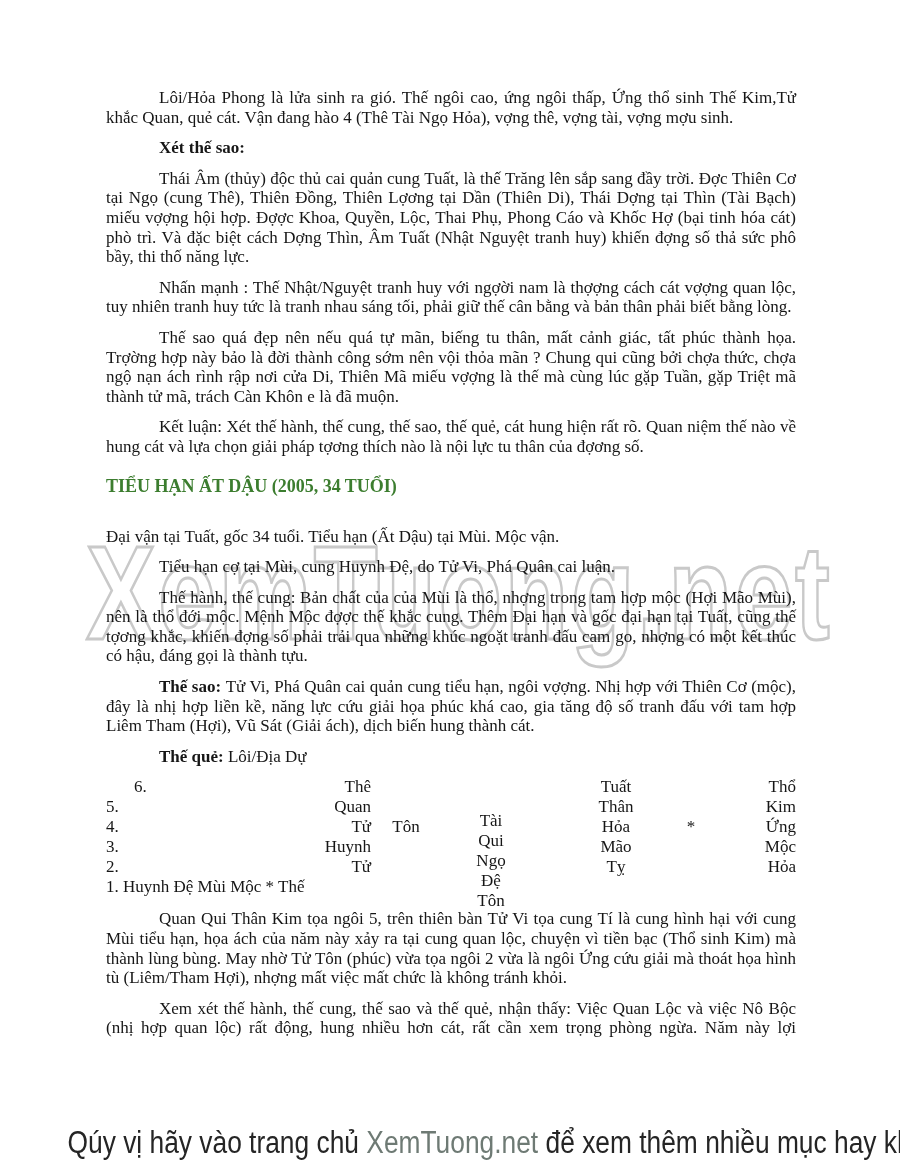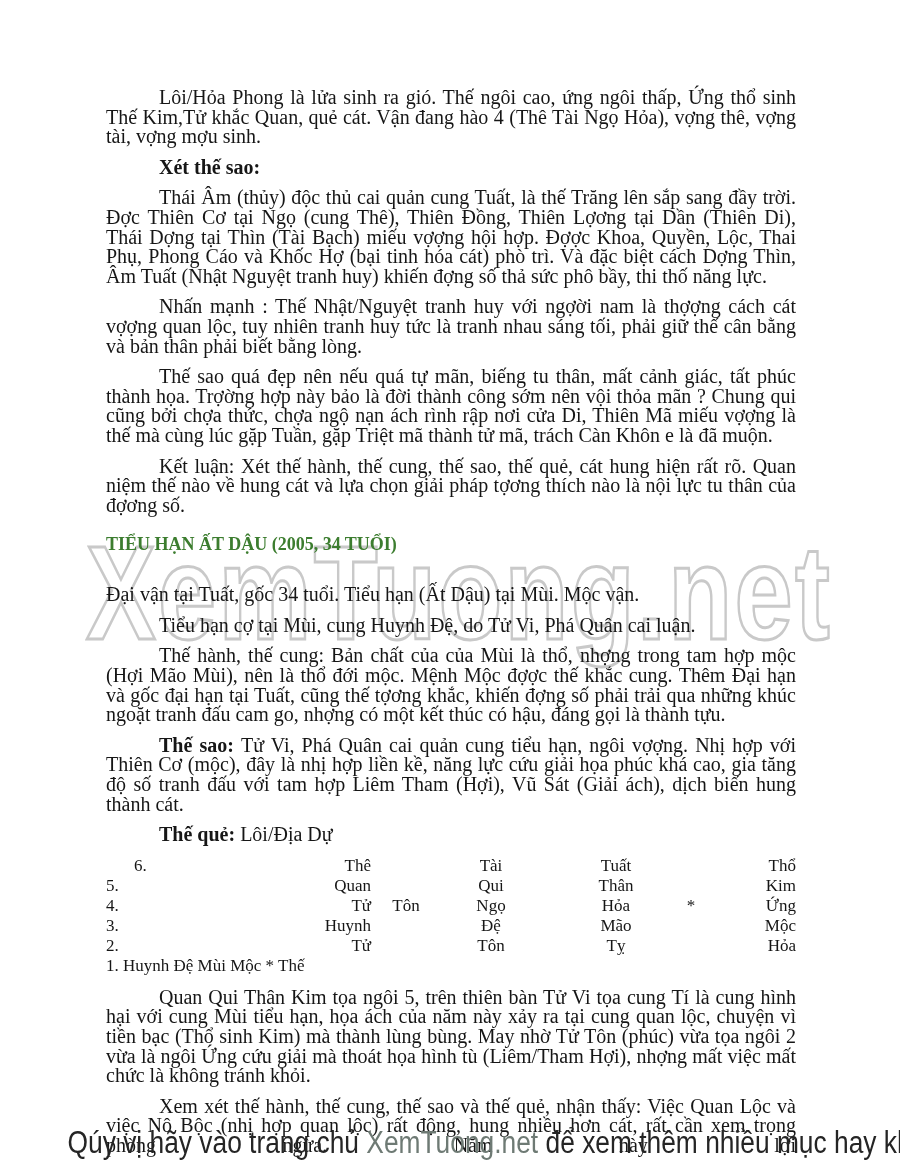--- a/index.html
+++ b/index.html
@@ -30,21 +30,21 @@
   }
   .content {
     position: absolute;
     left: 106px;
     top: 88px;
     width: 690px;
     z-index: 2;
   }
   .para {
     margin: 0 0 11px 0;
-    font-size: 20px;
+    font-size: 17px;
     line-height: 19.6px;
     text-align: justify;
   }
   .para.indent { text-indent: 53px; }
   .para.cont { text-align-last: justify; }
   .bold { font-weight: bold; }
   .section-heading {
     font-size: 18px;
     font-weight: bold;
     margin: 18px 0 30px 0;
@@ -59,21 +59,21 @@
     position: relative;
     height: 20px;
     font-size: 17px;
     line-height: 20px;
   }
   .hexrow .cell { position: absolute; top: 0; }
   .cell.num  { left: 0; }
   .hexrow:first-child .cell.num { left: 28px; }
   .cell.c1   { left: 135px; width: 130px; text-align: right; }
   .cell.c2   { left: 265px; width: 70px;  text-align: center; }
-  .cell.c3   { left: 330px; width: 110px; text-align: center; }
+  .cell.c3   { left: 330px; width: 110px; text-align: center; margin-top: 34px; }
   .cell.c4   { left: 455px; width: 110px; text-align: center; }
   .cell.star { left: 565px; width: 40px;  text-align: center; }
   .cell.c5   { right: 0; text-align: left; }
   .hexbottom {
     font-size: 17px;
     line-height: 20px;
   }
   .footer {
     position: absolute;
     left: 0;

